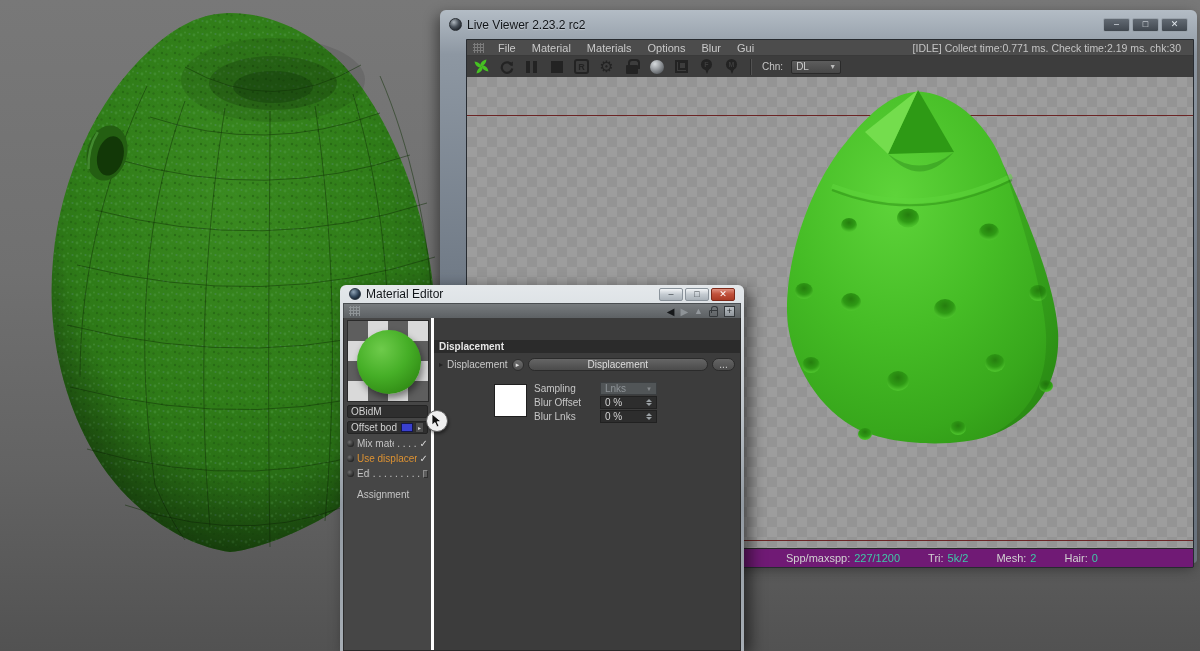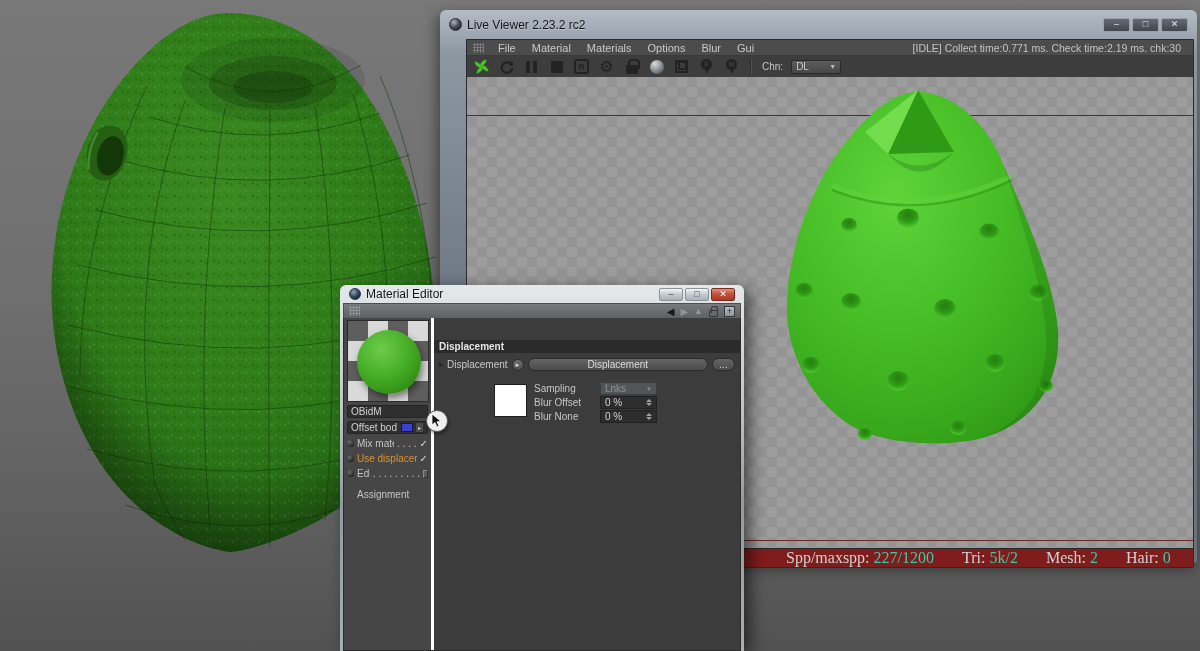--- a/index.html
+++ b/index.html
@@ -69,22 +69,22 @@
     background-image:
       linear-gradient(45deg,#9d9d9d 25%,transparent 25%,transparent 75%,#9d9d9d 75%),
       linear-gradient(45deg,#9d9d9d 25%,transparent 25%,transparent 75%,#9d9d9d 75%);
     background-size:20px 20px; background-position:0 0,10px 10px; }
   .overlay-stats { position:absolute; left:3px; top:4px; font-size:9.5px; color:#c25c32; white-space:nowrap; }
   .redline { position:absolute; left:0; right:0; height:1px; background:#6b2525; }
   #redline-top { top:38px; }
   #redline-bottom { top:463px; }
   #berry-svg { position:absolute; left:303px; top:9px; width:306px; height:366px; }
 
-  .lv-statusbar { height:19px; background:#7f1d1d; border-top:1px solid #262626;
-    display:flex; align-items:center; font-size:16px; padding-left:319px; gap:0;font-family:Liberation Serif, serif; }
+  .lv-statusbar { height:19px; background:#701a75; border-top:1px solid #262626;
+    display:flex; align-items:center; font-size:11px; padding-left:319px; gap:0; }
   .sb-pair { display:flex; gap:4px; margin-right:28px; white-space:nowrap; }
   .sb-label { color:#d2d2d2; }
   .sb-value { color:#3fc9a7; }
 
   
   #material-editor {
     left:340px; top:285px; width:404px; height:366px; border-radius:6px 6px 0 0;
     background:linear-gradient(180deg,#e4e8eb 0%,#bcc3c9 35%,#929aa2 60%,#a7aeb5 100%);
     box-shadow:6px 4px 16px rgba(0,0,0,.55);
     padding:0 3px; z-index:5;
@@ -431,21 +431,21 @@
           <span class="param-label">Blur Offset</span>
           <span class="value-box">
             <span>0 %</span>
             <span class="stepper">
                 <i class="step-up"></i>
                 <i class="step-down"></i>
               </span>
           </span>
         </div>
         <div class="param-row">
-          <span class="param-label">Blur None</span>
+          <span class="param-label">Blur Lnks</span>
           <span class="value-box">
             <span>0 %</span>
             <span class="stepper">
                 <i class="step-up"></i>
                 <i class="step-down"></i>
               </span>
           </span>
         </div>
       </div>
     </div>

